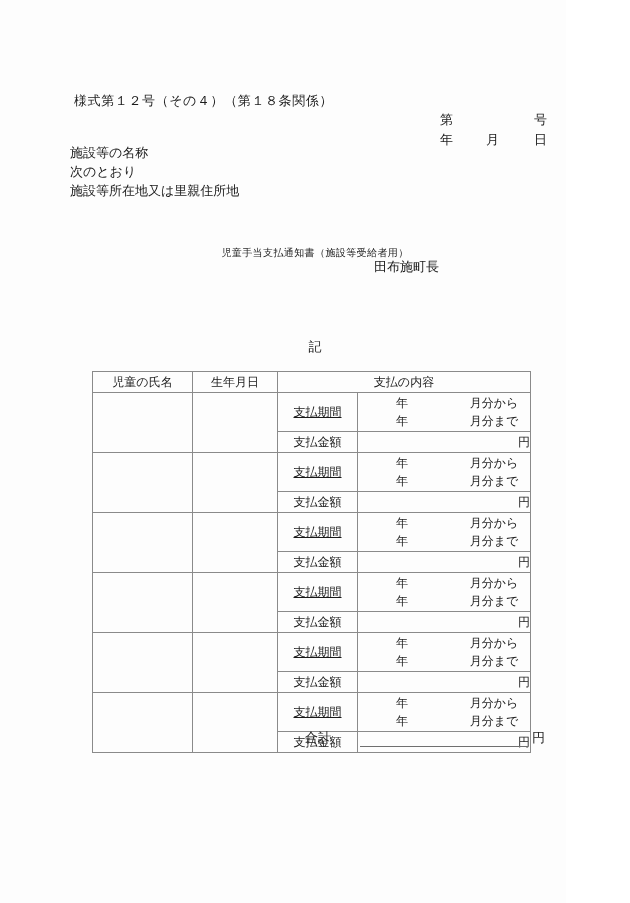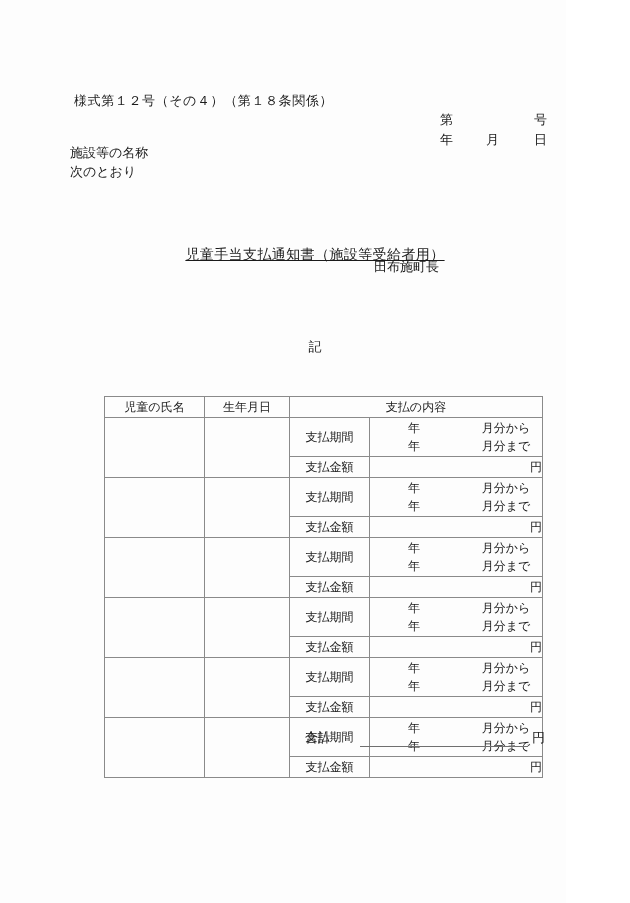--- a/index.html
+++ b/index.html
@@ -69,23 +69,22 @@
     margin-top: 47px;
   }
 
   
   .doc-title {
     position: absolute;
     left: 0;
     top: 246px;
     width: 630px;
     text-align: center;
-    font-size: 14px;
+    font-size: 10px;
     letter-spacing: 0.4px;
-    text-decoration: underline;
   }
 
   .body-text {
     position: absolute;
     left: 68px;
     top: 290px;
     width: 494px;
     font-size: 13px;
     line-height: 1.62;
     text-align: justify;
@@ -97,27 +96,26 @@
     left: 0;
     top: 338px;
     width: 630px;
     text-align: center;
     font-size: 13px;
   }
 
   
   .pay-table {
     position: absolute;
-    left: 104px;
+    left: 92px;
     top: 371px;
     width: 438px;
     border-collapse: collapse;
     font-size: 12px;
     table-layout: fixed;
-    margin-top: 25px;
   }
   .pay-table td, .pay-table th {
     border: 1px solid #8a8a8a;
     padding: 0;
     font-weight: normal;
     vertical-align: middle;
   }
   .col-name  { width: 100px; }
   .col-dob   { width: 85px; }
   .col-lbl   { width: 80px; }
@@ -128,21 +126,21 @@
     text-align: center;
     font-size: 12px;
   }
 
   .cell-child { }
 
   .lbl-cell {
     text-align: center;
     font-size: 12px;
   }
-  .period-row .lbl-cell { height: 38px; }
+  .period-row .lbl-cell { height: 38px; text-decoration: underline; }
   .amount-row .lbl-cell { height: 20px; }
 
   .period-val {
     height: 38px;
     padding: 0 10px 0 0;
     font-size: 12px;
     line-height: 1.5;
   }
   .period-val .pv-line {
     display: flex;
@@ -194,20 +192,21 @@
     <div class="doc-number-row">
       <span class="dn-a">年</span>
       <span class="dn-b">月</span>
       <span class="dn-c">日</span>
     </div>
   </div>
 
   <div class="addressee">
     <div class="addressee-line">施設等の名称</div>
     <div class="addressee-line">次のとおり</div>
+    <div class="addressee-line">施設等所在地又は里親住所地</div>
   </div>
 
   <div class="issuer">田布施町長</div>
 
   <div class="doc-title">児童手当支払通知書（施設等受給者用）</div>
 
 
   <div class="ki-mark">記</div>
 
   <table class="pay-table">

